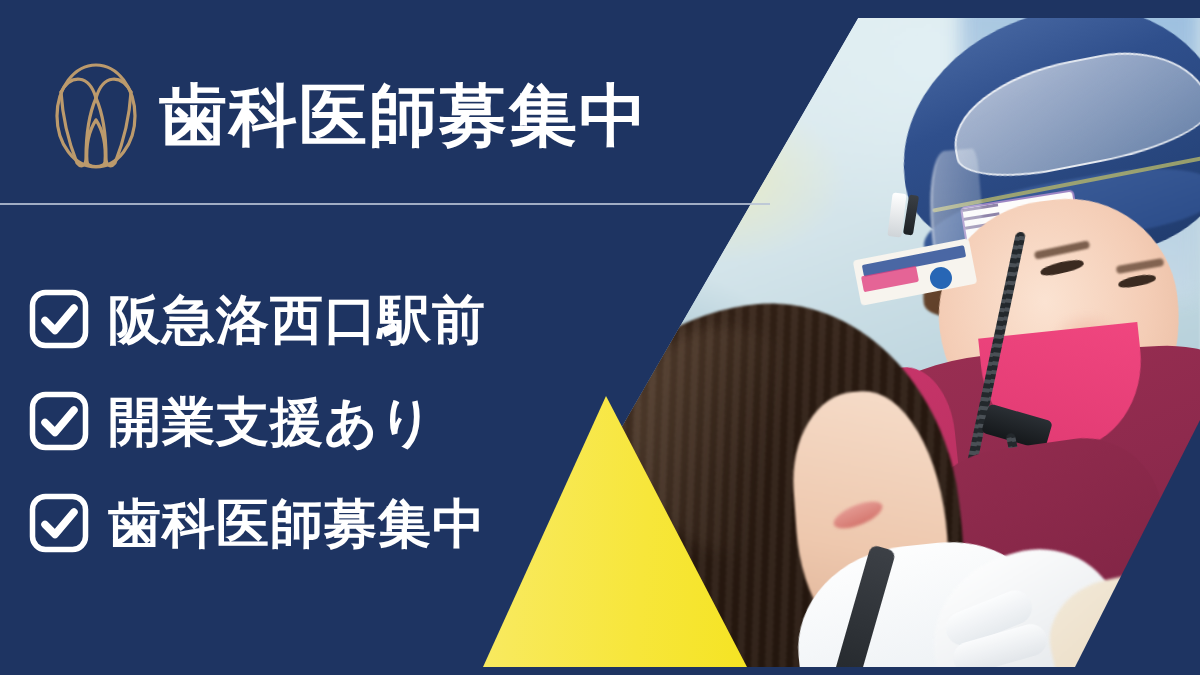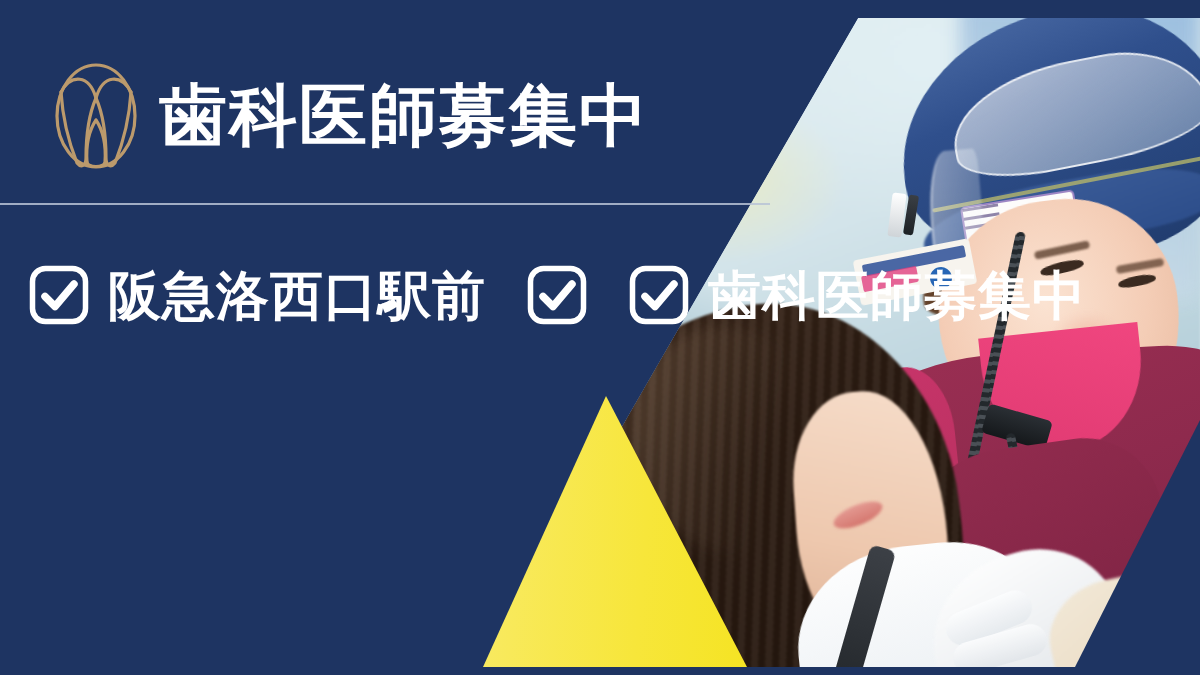--- a/index.html
+++ b/index.html
@@ -329,22 +329,22 @@
   }
 
   .divider {
     position:absolute; left:0; top:203px;
     width:770px; height:2px;
     background:#b9c3d6;
     opacity:.85;
   }
 
   .features {
-    position:absolute; left:28px; top:264px;
-    display:flex; flex-direction:row; gap:40px;
+    position:absolute; left:28px; top:288px;
+    display:flex; flex-direction:column; gap:40px;
   }
   .feature {
     display:flex; align-items:center; gap:18px;
   }
   .check-icon { width:62px; height:62px; flex:0 0 auto; display:block; }
   .feature-label {
     color:#ffffff;
     font-size:53px;
     font-weight:bold;
     letter-spacing:1px;
@@ -440,20 +440,21 @@
           <path d="M17 32.5 L27 42.5 L46 20" fill="none" stroke="#ffffff" stroke-width="7.5" stroke-linecap="round" stroke-linejoin="round"></path>
         </svg>
         <div class="feature-label">阪急洛西口駅前</div>
       </div>
 
       <div class="feature">
         <svg class="check-icon" viewBox="0 0 62 62">
           <rect x="4.5" y="4.5" width="53" height="53" rx="13" ry="13" fill="none" stroke="#ffffff" stroke-width="5.5"></rect>
           <path d="M17 32.5 L27 42.5 L46 20" fill="none" stroke="#ffffff" stroke-width="7.5" stroke-linecap="round" stroke-linejoin="round"></path>
         </svg>
+        <div class="feature-label">開業支援あり</div>
       </div>
 
       <div class="feature">
         <svg class="check-icon" viewBox="0 0 62 62">
           <rect x="4.5" y="4.5" width="53" height="53" rx="13" ry="13" fill="none" stroke="#ffffff" stroke-width="5.5"></rect>
           <path d="M17 32.5 L27 42.5 L46 20" fill="none" stroke="#ffffff" stroke-width="7.5" stroke-linecap="round" stroke-linejoin="round"></path>
         </svg>
         <div class="feature-label">歯科医師募集中</div>
       </div>
 

